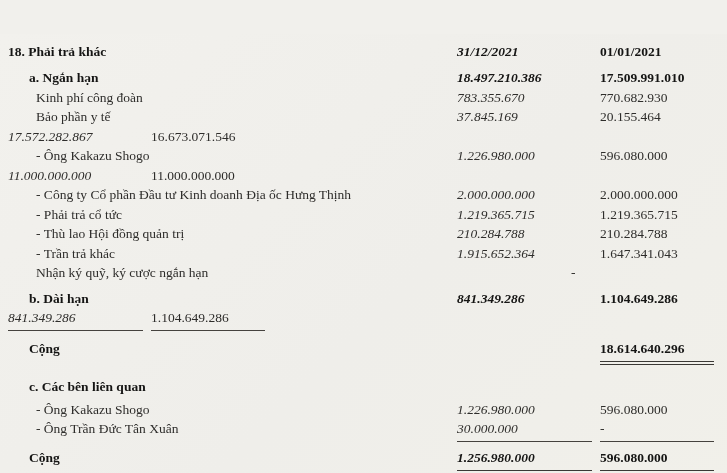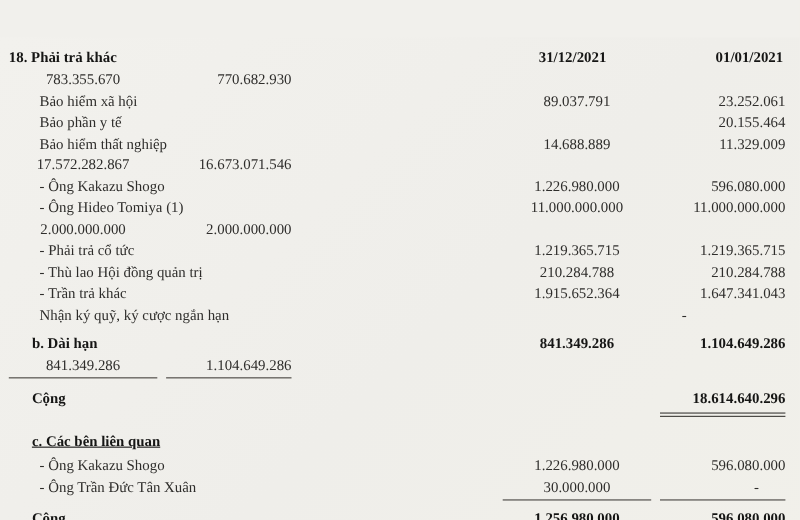--- a/index.html
+++ b/index.html
@@ -17,104 +17,100 @@
     margin-top: 34px;
   }
   .row {
     display: flex;
     align-items: baseline;
     line-height: 19.5px;
     font-size: 13.5px;
   }
   .row.bold { font-weight: bold; color: #151514; }
   .label { flex: 1 1 auto; min-width: 0; }
-  .c1 { width: 135px; text-align: center; flex: 0 0 auto; }
+  .c1 { width: 135px; text-align: left; flex: 0 0 auto; font-style: italic; }
   .gapcol { width: 8px; flex: 0 0 auto; }
-  .c2 { width: 114px; text-align: right; flex: 0 0 auto; }
+  .c2 { width: 114px; flex: 0 0 auto; }
 
   .header-row { line-height: 21px; }
   .header-row .c1 { padding-right: 8px; }
   .header-row .c2 { padding-right: 2px; }
 
   .indent-0 .label { padding-left: 0; }
   .indent-1 .label { padding-left: 21px; }
   .indent-2 .label { padding-left: 28px; }
 
   .gap-sm { margin-top: 3px; }
   .gap-md { margin-top: 6px; }
   .gap-lg { margin-top: 8px; }
-  .gap-xl { margin-top: 12px; text-decoration: underline; }
+  .gap-xl { margin-top: 12px; }
 
   .line-single { border-bottom: 1px solid #45423e; padding-bottom: 2px; }
   .line-double { border-bottom: 4px double #3b3936; padding-bottom: 3px; }
 
   .c1.dash { padding-right: 33px; }
   .c2.dash { padding-right: 24px; }
 </style>
 </head>
 <body>
 
 <div class="doc">
 
   <div class="row header-row bold indent-0">
     <div class="label">18. Phải trả khác</div>
     <div class="c1">31/12/2021</div>
     <div class="gapcol"></div>
     <div class="c2">01/01/2021</div>
   </div>
 
   <div id="rows">
+  <div class="row indent-1 bold gap-md">
+    <div class="label">a. Ngắn hạn</div>
+    <div class="c1 num">18.497.210.386</div>
+    <div class="gapcol"></div>
+    <div class="c2 num">17.509.991.010</div>
+  </div>
 
   <div class="row indent-2">
+    <div class="label">Kinh phí công đoàn</div>
     <div class="c1 num">783.355.670</div>
     <div class="gapcol"></div>
     <div class="c2 num">770.682.930</div>
   </div>
 
-  <div class="row indent-2">
-    <div class="label">Bảo hiểm xã hội</div>
-    <div class="c1 num">89.037.791</div>
-    <div class="gapcol"></div>
-    <div class="c2 num">23.252.061</div>
-  </div>
 
   <div class="row indent-2">
     <div class="label">Bảo phần y tế</div>
+    <div class="c1 num">37.845.169</div>
     <div class="gapcol"></div>
     <div class="c2 num">20.155.464</div>
   </div>
 
-  <div class="row indent-2">
-    <div class="label">Bảo hiểm thất nghiệp</div>
-    <div class="c1 num">14.688.889</div>
-    <div class="gapcol"></div>
-    <div class="c2 num">11.329.009</div>
-  </div>
 
   <div class="row indent-2">
     <div class="c1 num">17.572.282.867</div>
     <div class="gapcol"></div>
     <div class="c2 num">16.673.071.546</div>
   </div>
 
   <div class="row indent-2">
     <div class="label">- Ông Kakazu Shogo</div>
     <div class="c1 num">1.226.980.000</div>
     <div class="gapcol"></div>
     <div class="c2 num">596.080.000</div>
   </div>
 
   <div class="row indent-2">
-    <div class="label">- Ông Hideo Tomiya (1)</div>
     <div class="c1 num">11.000.000.000</div>
     <div class="gapcol"></div>
     <div class="c2 num">11.000.000.000</div>
   </div>
 
   <div class="row indent-2">
+    <div class="label">- Công ty Cổ phần Đầu tư Kinh doanh Địa ốc Hưng Thịnh</div>
     <div class="c1 num">2.000.000.000</div>
     <div class="gapcol"></div>
     <div class="c2 num">2.000.000.000</div>
   </div>
 
   <div class="row indent-2">
     <div class="label">- Phải trả cổ tức</div>
     <div class="c1 num">1.219.365.715</div>
     <div class="gapcol"></div>
     <div class="c2 num">1.219.365.715</div>

